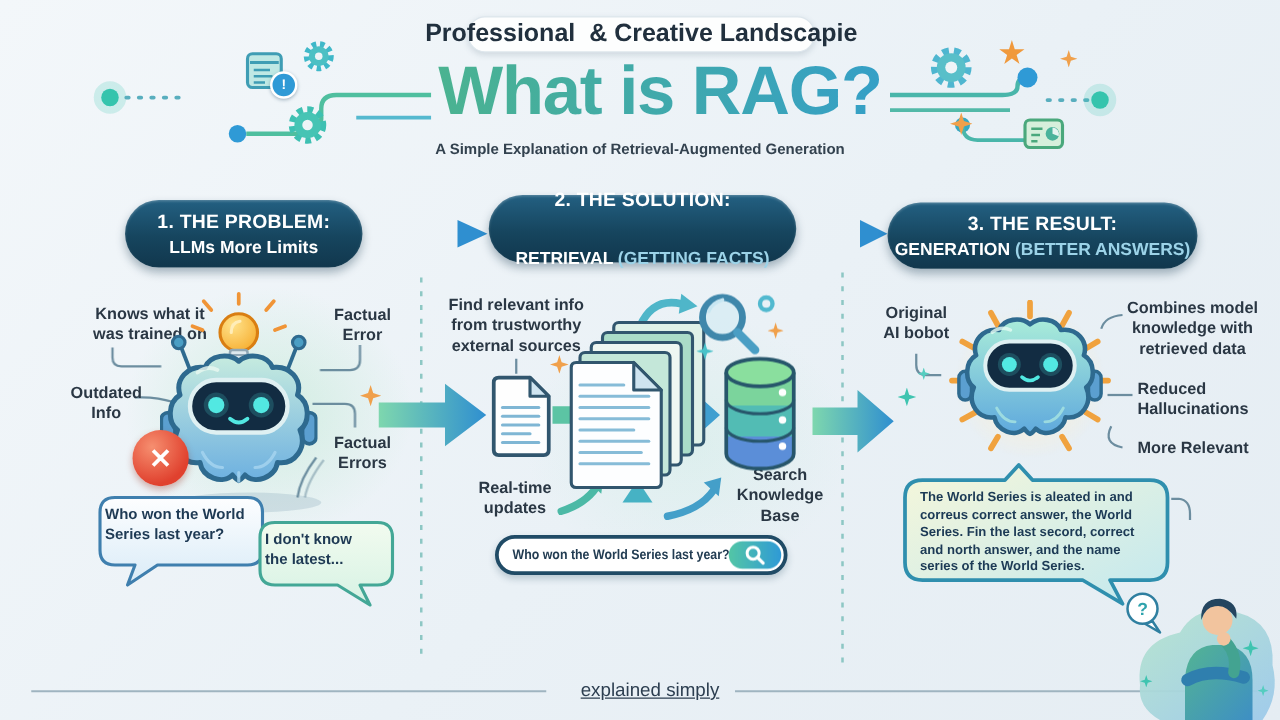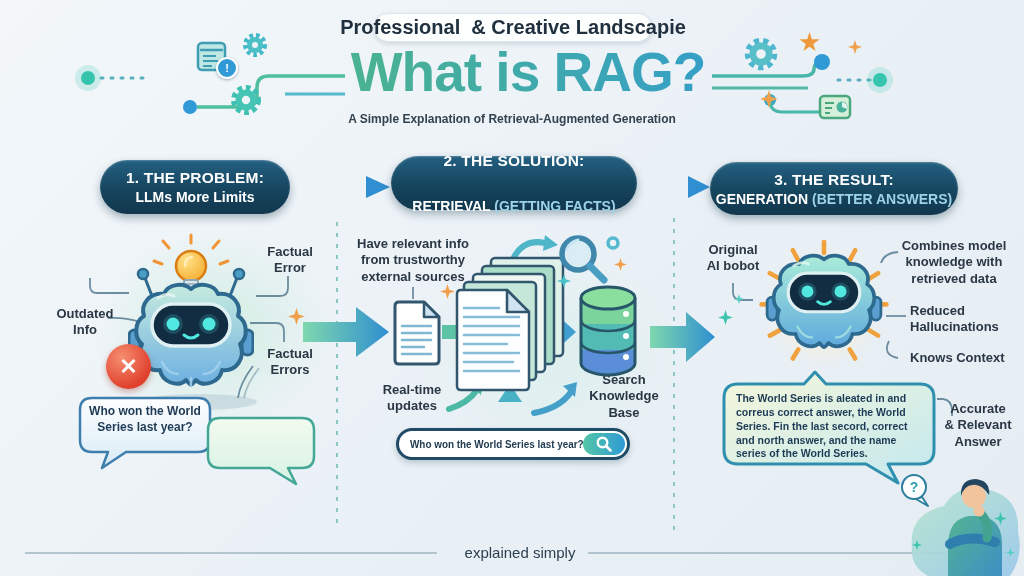--- a/index.html
+++ b/index.html
@@ -28,40 +28,40 @@
   .banner{position:absolute;left:374px;top:13px;width:276px;height:27px;
     background:#fdfefe;border:1px solid #dde6ec;border-radius:14px;
     box-shadow:0 2px 5px rgba(60,90,110,.18);display:flex;align-items:center;justify-content:center;}
   .banner span{font-size:20px;font-weight:bold;color:#21303e;white-space:pre;}
   .sparkle{position:absolute;
     clip-path:polygon(50% 0,62% 38%,100% 50%,62% 62%,50% 100%,38% 62%,0 50%,38% 38%);}
   .star5{position:absolute;
     clip-path:polygon(50% 0,61% 35%,98% 35%,68% 57%,79% 91%,50% 70%,21% 91%,32% 57%,2% 35%,39% 35%);}
   .glow{position:absolute;border-radius:50%;pointer-events:none;}
   .bubble-text{position:absolute;font-weight:bold;font-size:12px;color:#1e3a54;
-    text-align:center;line-height:1.3;white-space:pre-line;}
+    line-height:1.3;white-space:pre-line;}
   .badge-x{position:absolute;left:106px;top:344px;width:45px;height:45px;border-radius:50%;
     background:radial-gradient(circle at 35% 30%,#f68f70,#e0412e 70%);
     box-shadow:0 3px 6px rgba(150,40,20,.35);display:flex;align-items:center;justify-content:center;}
   .badge-x span{color:#fff;font-size:22px;font-weight:bold;line-height:1;}
   .badge-exc{position:absolute;left:216px;top:57px;width:18px;height:18px;border-radius:50%;
     background:#2f9ad6;border:2px solid #fff;display:flex;align-items:center;justify-content:center;
     box-shadow:0 1px 3px rgba(40,80,110,.4);}
   .badge-exc span{color:#fff;font-size:11px;font-weight:bold;line-height:1;}
   .searchbar{position:absolute;left:396px;top:428px;width:234px;height:32px;box-sizing:border-box;
     background:#fff;border:3px solid #204b66;border-radius:16px;
     box-shadow:0 3px 6px rgba(30,70,95,.25);}
   .searchbar .q{position:absolute;left:11px;top:50%;transform:translateY(-50%) scaleX(.9);
     transform-origin:left center;font-size:11px;font-weight:bold;color:#223c52;white-space:nowrap;}
   .searchbar .btn{position:absolute;right:2px;top:2px;width:42px;height:22px;border-radius:11px;
     background:linear-gradient(90deg,#53c6a6,#2f9ad6);display:flex;align-items:center;justify-content:center;}
   .answer-text{position:absolute;left:736px;top:392px;width:198px;font-size:10.5px;font-weight:bold;
     color:#1c3a55;line-height:1.32;white-space:pre-line;text-align:left;}
   .footer-label{position:absolute;left:16px;right:0;top:544px;text-align:center;
-    font-size:15px;color:#2c3e50;}
+    font-size:15px;color:#2c3e50;text-decoration:underline;}
   .qmark{position:absolute;left:901px;top:474px;width:26px;height:26px;border-radius:50%;
     background:#fff;border:2.5px solid #2f7fa0;box-sizing:border-box;
     display:flex;align-items:center;justify-content:center;}
   .qmark span{color:#2fa3ad;font-weight:bold;font-size:14px;line-height:1;}
 </style>
 </head>
 <body>
 
 <div id="canvas">
 
@@ -191,20 +191,22 @@
   </div>
   <div class="pill" style="left:391px;top:156px;width:246px;height:54px;gap:28px;">
     <div class="l1">2. THE SOLUTION:</div>
     <div class="l2"><span>RETRIEVAL</span><span class="note"> (GETTING FACTS)</span></div>
   </div>
   <div class="pill" style="left:710px;top:162px;width:248px;height:53px;">
     <div class="l1">3. THE RESULT:</div>
     <div class="l2"><span>GENERATION</span><span class="note"> (BETTER ANSWERS)</span></div>
   </div>
 
+  <div class="lbl" style="left:45px;top:243px;width:150px;">Knows what it
+was trained on</div>
   <div class="lbl" style="left:255px;top:244px;width:70px;">Factual
 Error</div>
   <div class="lbl" style="left:45px;top:306px;width:80px;">Outdated
 Info</div>
   <div class="lbl" style="left:255px;top:346px;width:70px;">Factual
 Errors</div>
   <div class="sparkle" style="left:288px;top:308px;width:17px;height:17px;background:#f0a04b;"></div>
 
   <svg class="abs" style="left:128px;top:232px;" width="126" height="170" viewBox="0 -10 126 170">
     <defs>
@@ -271,22 +273,24 @@
 
   <svg class="abs" style="left:206px;top:416px;" width="112" height="72" viewBox="0 0 112 72">
     <defs>
         <linearGradient id="b2g" x1="0" y1="0" x2="0" y2="1">
       <stop offset="0" stop-color="#f2fbef"></stop>
           <stop offset="1" stop-color="#d6f2e4"></stop>
         </linearGradient>
       </defs>
     <path d="M14,2 H96 Q108,2 108,14 V40 Q108,52 96,52 H82 L90,68 L64,52 H14 Q2,52 2,40 V14 Q2,2 14,2 Z" fill="url(#b2g)" stroke="#43a796" stroke-width="2.5" stroke-linejoin="round"></path>
   </svg>
-
-  <div class="lbl" style="left:350px;top:236px;width:126px;">Have relevant info
+  <div class="bubble-text" style="left:212px;top:424px;width:100px;">I don't know
+the latest...</div>
+
+  <div class="lbl" style="left:350px;top:236px;width:126px;">Find relevant info
 from trustworthy
 external sources</div>
   <div class="sparkle" style="left:440px;top:284px;width:15px;height:15px;background:#f0a04b;"></div>
   <div class="lbl" style="left:372px;top:382px;width:80px;">Real-time
 updates</div>
   <div class="lbl" style="left:582px;top:372px;width:84px;">Search
 Knowledge
 Base</div>
 
   <svg class="abs" style="left:391px;top:299px;" width="52" height="68" viewBox="0 0 52 68">
@@ -361,24 +365,21 @@
     </div>
   </div>
 
   <div class="lbl" style="left:698px;top:242px;width:70px;">Original
 AI bobot</div>
   <div class="lbl" style="left:896px;top:238px;width:116px;">Combines model
 knowledge with
 retrieved data</div>
   <div class="lbl left" style="left:910px;top:303px;width:108px;">Reduced
 Hallucinations</div>
-  <div class="lbl left" style="left:910px;top:350px;width:104px;">Knows Context</div>
-  <div class="lbl" style="left:938px;top:401px;width:80px;">Accurate
-&amp; Relevant
-Answer</div>
+  <div class="lbl left" style="left:910px;top:350px;width:104px;">More Relevant</div>
   <div class="sparkle" style="left:718px;top:310px;width:15px;height:15px;background:#3fc4b0;"></div>
   <div class="sparkle" style="left:734px;top:294px;width:10px;height:10px;background:#55cdc0;"></div>
 
   <svg class="abs" style="left:746px;top:240px;" width="156" height="138" viewBox="0 0 170 150">
     <defs>
       <radialGradient id="halo" cx=".5" cy=".5" r=".5">
         <stop offset="0" stop-color="#ffeec9" stop-opacity=".95"></stop>
           <stop offset="1" stop-color="#ffeec9" stop-opacity="0"></stop>
       </radialGradient>
       <linearGradient id="headGrad2" x1="0" y1="0" x2="0" y2="1">

